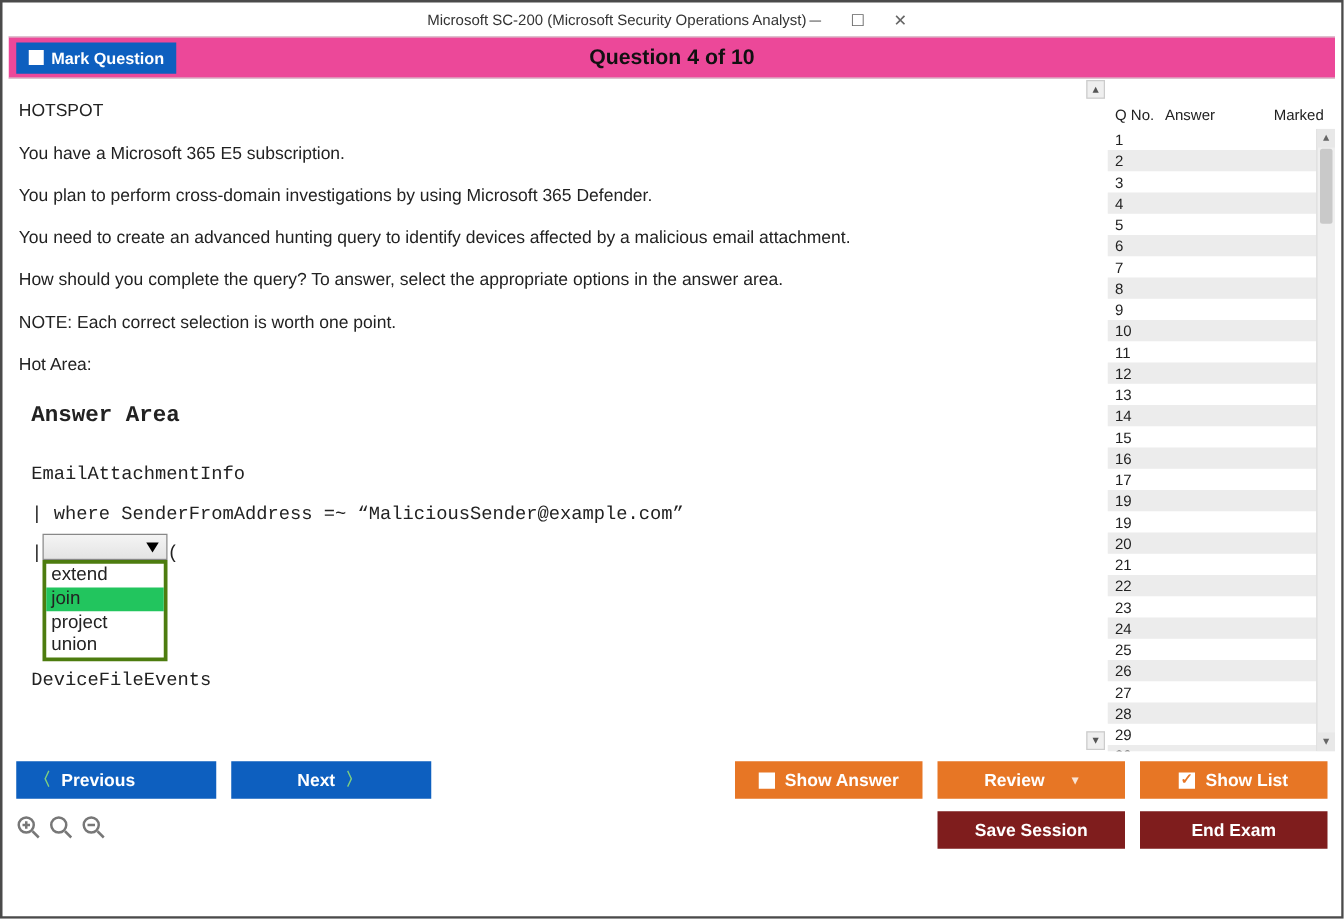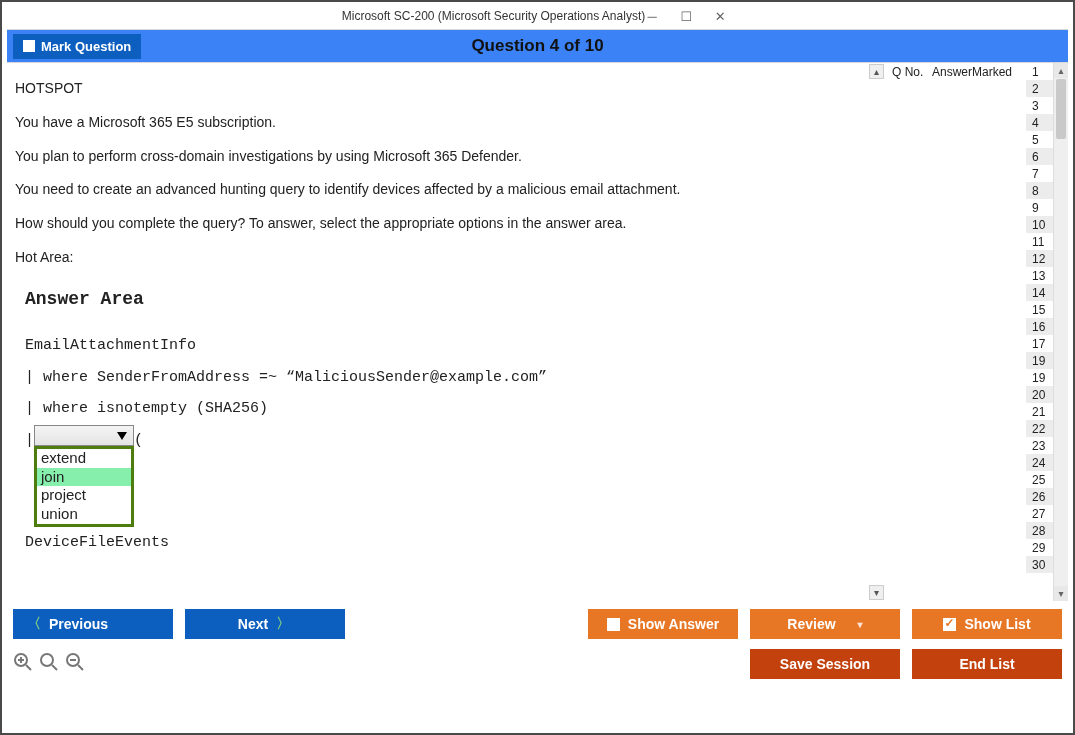--- a/index.html
+++ b/index.html
@@ -2,53 +2,53 @@
 <html><head>
 <meta charset="utf-8">
 <style>
   * { box-sizing: border-box; margin: 0; padding: 0; }
   body { font-family: Arial, Helvetica, sans-serif; font-size: 13px; background: #fff; color: #222; }
   .window { width:1075px; height:735px; border:2px solid #4a4a4a; padding:5px; position:relative; background:#fff; }
   .titlebar { height:22px; display:flex; align-items:center; justify-content:center; padding:0 4px 4px 4px; }
   .titlebar .title { font-size:12px; color:#333; }
   .win-btns { display:flex; gap:20px; margin-right:6px; }
   .win-btn { width:14px; height:14px; display:flex; align-items:center; justify-content:center; color:#666; font-size:13px; cursor:default; }
-  .toolbar { height:34px; background:#3b82f6; border-top:1px solid #d8d8d8; border-bottom:1px solid #d8d8d8; display:flex; align-items:center; position:relative; }
+  .toolbar { height:34px; background:#ec4899; border-top:1px solid #d8d8d8; border-bottom:1px solid #d8d8d8; display:flex; align-items:center; position:relative; }
   .mark-btn { margin-left:6px; background:#0d5fbf; color:#fff; font-weight:bold; font-size:13px; padding:5px 10px; display:flex; align-items:center; gap:6px; cursor:pointer; }
   .mark-btn .chk { width:12px; height:12px; background:#fff; display:inline-block; }
   .toolbar-title { position:absolute; left:0; right:0; text-align:center; font-weight:bold; font-size:17px; color:#111; pointer-events:none; }
   .main { display:flex; height:538px; }
   .question-pane { flex:1; padding:14px 8px 8px 8px; overflow:hidden; font-size:14px; color:#222; line-height:1.7; position:relative; }
   .question-pane p { margin-bottom:10px; }
   .answer-area-h { font-weight:bold; font-size:18px; margin:14px 0 16px 10px;font-family:Liberation Mono, monospace; }
   .codeblk { font-family:"Courier New", monospace; font-size:15px; margin-left:10px; line-height:2.1; }
   .dropdown-box { display:inline-block; vertical-align:top; }
   .dd-sel { width:100px; height:21px; border:1px solid #888; background:linear-gradient(#f4f4f4,#e4e4e4); position:relative; cursor:pointer; }
   .dd-sel::after { content:""; position:absolute; right:6px; top:6px; border-left:5px solid transparent; border-right:5px solid transparent; border-top:8px solid #000; }
   .dd-opts { border:3px solid #4d7c0f; width:100px; background:#fff; font-family:Arial,sans-serif; font-size:15px; line-height:1.25; }
   .dd-opts div { padding:0 4px; }
-  .dd-opts .sel { background:#86efac; }
+  .dd-opts .sel { background:#22c55e; }
   .qscroll-up,.qscroll-dn { position:absolute; right:1px; width:15px; height:15px; background:#efefef; border:1px solid #ccc; font-size:10px; text-align:center; line-height:13px; color:#555; cursor:pointer; }
   .qscroll-up{ top:1px; } .qscroll-dn{ bottom:1px; }
-  .side { width:183px; border-left:1px solid #fff; padding-top:0; display:flex; flex-direction:row; }
+  .side { width:183px; border-left:1px solid #fff; padding-top:20px; display:flex; flex-direction:column; }
   .side-head { display:flex; font-size:12px; padding:2px 4px 4px 6px; }
-  .side-head .c1{ width:40px; } .side-head .c2{ flex:1; } .side-head .c3{ width:50px; text-align:left; }
+  .side-head .c1{ width:40px; } .side-head .c2{ flex:1; } .side-head .c3{ width:50px; text-align:center; }
   .side-body { flex:1; position:relative; overflow:hidden; }
   .side-rows { }
   .side-row { display:flex; font-size:12px; height:17px; align-items:center; padding-left:6px; }
   .side-row:nth-child(even){ background:#ececec; }
   .side-row .n{ width:30px; }
   .side-scroll { position:absolute; right:0; top:0; bottom:0; width:15px; background:#efefef; border-left:1px solid #ddd; }
   .side-scroll .arr{ position:absolute; left:0; right:0; height:15px; text-align:center; font-size:10px; color:#666; line-height:15px; background:#e8e8e8; cursor:pointer; }
   .side-scroll .arr.up{ top:0; } .side-scroll .arr.dn{ bottom:0; }
   .side-scroll .thumb{ position:absolute; left:2px; right:2px; top:16px; height:60px; background:#c9c9c9; border-radius:2px; }
   .footer { height:90px; padding:8px 6px; }
   .frow { display:flex; gap:12px; margin-bottom:10px; align-items:center; }
   .btn { height:30px; display:flex; align-items:center; justify-content:center; color:#fff; font-weight:bold; font-size:14px; cursor:pointer; padding:0 12px; }
-  .btn.blue{ background:#0d5fbf; } .btn.orange{ background:#e77625; } .btn.navy{ background:#c2410c; }
+  .btn.blue{ background:#0d5fbf; } .btn.orange{ background:#e77625; } .btn.navy{ background:#7f1d1d; }
   .btn .arr-l{ margin-right:8px; color:#7fd07f; font-weight:bold; }
   .btn .arr-r{ margin-left:8px; color:#7fd07f; font-weight:bold; }
   .btn .sq{ width:13px; height:13px; background:#fff; display:inline-block; margin-right:8px; position:relative; }
   .btn .sq.chk::after{ content:"✓"; color:#e77625; position:absolute; left:1px; top:-2px; font-size:12px; font-weight:bold;}
   .btn.review::after{ content:"▾"; margin-left:22px; font-size:10px; opacity:.8;}
   .btn.prev{ width:160px; justify-content:flex-start; padding-left:14px;}
   .btn.next{ width:160px; justify-content:center; padding-right:14px;}
   .btn.w{ width:150px; }
   .spacer{ flex:1; }
   .zoom { display:flex; gap:6px; color:#666; font-size:18px; align-items:center;}
@@ -76,26 +76,26 @@
   </div>
 
   <div class="main">
     <div class="question-pane">
       <span class="qscroll-up">▴</span>
       <p>HOTSPOT</p>
       <p>You have a Microsoft 365 E5 subscription.</p>
       <p>You plan to perform cross-domain investigations by using Microsoft 365 Defender.</p>
       <p>You need to create an advanced hunting query to identify devices affected by a malicious email attachment.</p>
       <p>How should you complete the query? To answer, select the appropriate options in the answer area.</p>
+      <p>NOTE: Each correct selection is worth one point.</p>
       <p>Hot Area:</p>
       <div class="answer-area-h">Answer Area</div>
       <div class="codeblk">
         <div>EmailAttachmentInfo</div>
         <div>| where SenderFromAddress =~ “MaliciousSender@example.com”</div>
-        <div>| where isnotempty (SHA256)</div>
         <div style="display:flex;align-items:flex-start;">
           <span style="font-family:'Courier New',monospace;">| </span>
           <span class="dropdown-box">
             <div class="dd-sel"></div>
             <div class="dd-opts">
               <div>extend</div>
               <div class="sel">join</div>
               <div>project</div>
               <div>union</div>
             </div>
@@ -260,17 +260,17 @@
               <line x1="13" y1="13" x2="18" y2="18" stroke="#777" stroke-width="2"></line>
               <line x1="5" y1="8" x2="11" y2="8" stroke="#777" stroke-width="2"></line>
             </svg>
         </span>
       </div>
       <div class="spacer"></div>
       <div class="btn navy w">
         <span>Save Session</span>
       </div>
       <div class="btn navy w">
-        <span>End List</span>
+        <span>End Exam</span>
       </div>
     </div>
   </div>
 </div>
 
 </body></html>

